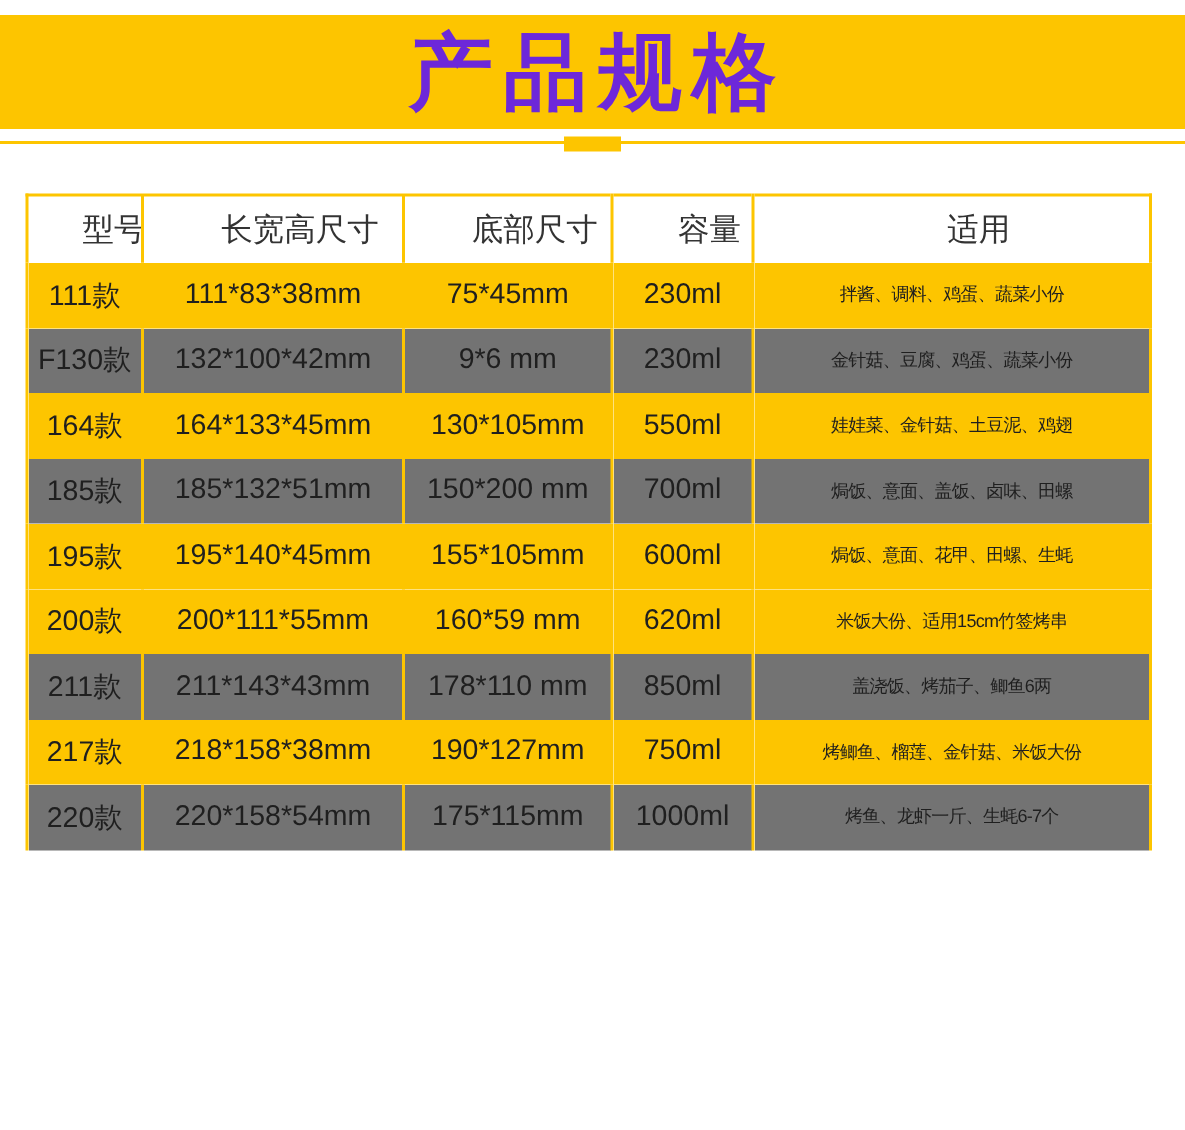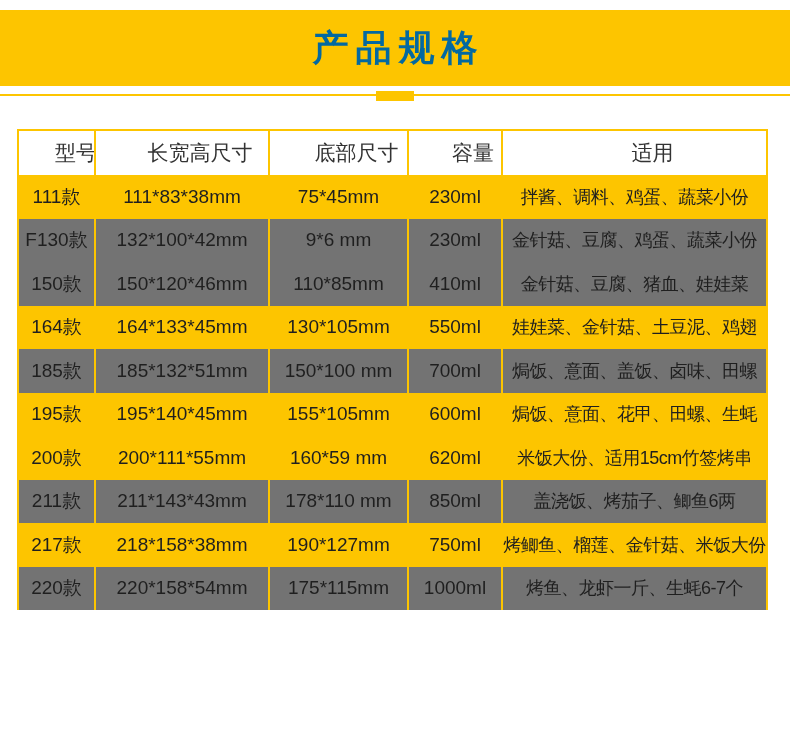--- a/index.html
+++ b/index.html
@@ -16,22 +16,22 @@
     margin-top: 10px;
     height: 76px;
     width: 100%;
     background: var(--accent);
     display: flex;
     align-items: center;
     justify-content: center;
   }
   .banner h1 {
     margin: 0;
-    color: #0369a1;
-    font-size: 36px;
+    color: #6d28d9;
+    font-size: 56px;
     font-weight: bold;
     letter-spacing: 7px;
     line-height: 1;
     text-indent: 7px; 
   }
   .divider {
     position: relative;
     height: 18px;
     width: 100%;
   }
@@ -77,21 +77,21 @@
     color: #333333;
     font-size: 21px;
     font-weight: normal;
     padding-left: 36px;
   }
   td {
     height: 43.5px;
     color: #1f1f1f;
     font-size: 19px;
   }
-  td:last-child { font-size: 18px; letter-spacing: -0.5px; }
+  td:last-child { font-size: 12px; letter-spacing: -0.5px; }
   tr.row-accent { background: var(--accent); }
   tr.row-plain  { background: #737373; }
 </style>
 </head>
 <body>
 
 <div class="page">
 
   <div class="banner">
     <h1>产品规格</h1>
@@ -127,38 +127,31 @@
     <td>230ml</td>
     <td>拌酱、调料、鸡蛋、蔬菜小份</td>
   </tr>
         <tr class="row-plain">
     <td>F130款</td>
     <td>132*100*42mm</td>
     <td>9*6 mm</td>
     <td>230ml</td>
     <td>金针菇、豆腐、鸡蛋、蔬菜小份</td>
   </tr>
-        <tr class="row-plain">
-    <td>150款</td>
-    <td>150*120*46mm</td>
-    <td>110*85mm</td>
-    <td>410ml</td>
-    <td>金针菇、豆腐、猪血、娃娃菜</td>
-  </tr>
         <tr class="row-accent">
     <td>164款</td>
     <td>164*133*45mm</td>
     <td>130*105mm</td>
     <td>550ml</td>
     <td>娃娃菜、金针菇、土豆泥、鸡翅</td>
   </tr>
         <tr class="row-plain">
     <td>185款</td>
     <td>185*132*51mm</td>
-    <td>150*100 mm</td>
+    <td>150*200 mm</td>
     <td>700ml</td>
     <td>焗饭、意面、盖饭、卤味、田螺</td>
   </tr>
         <tr class="row-accent">
     <td>195款</td>
     <td>195*140*45mm</td>
     <td>155*105mm</td>
     <td>600ml</td>
     <td>焗饭、意面、花甲、田螺、生蚝</td>
   </tr>

